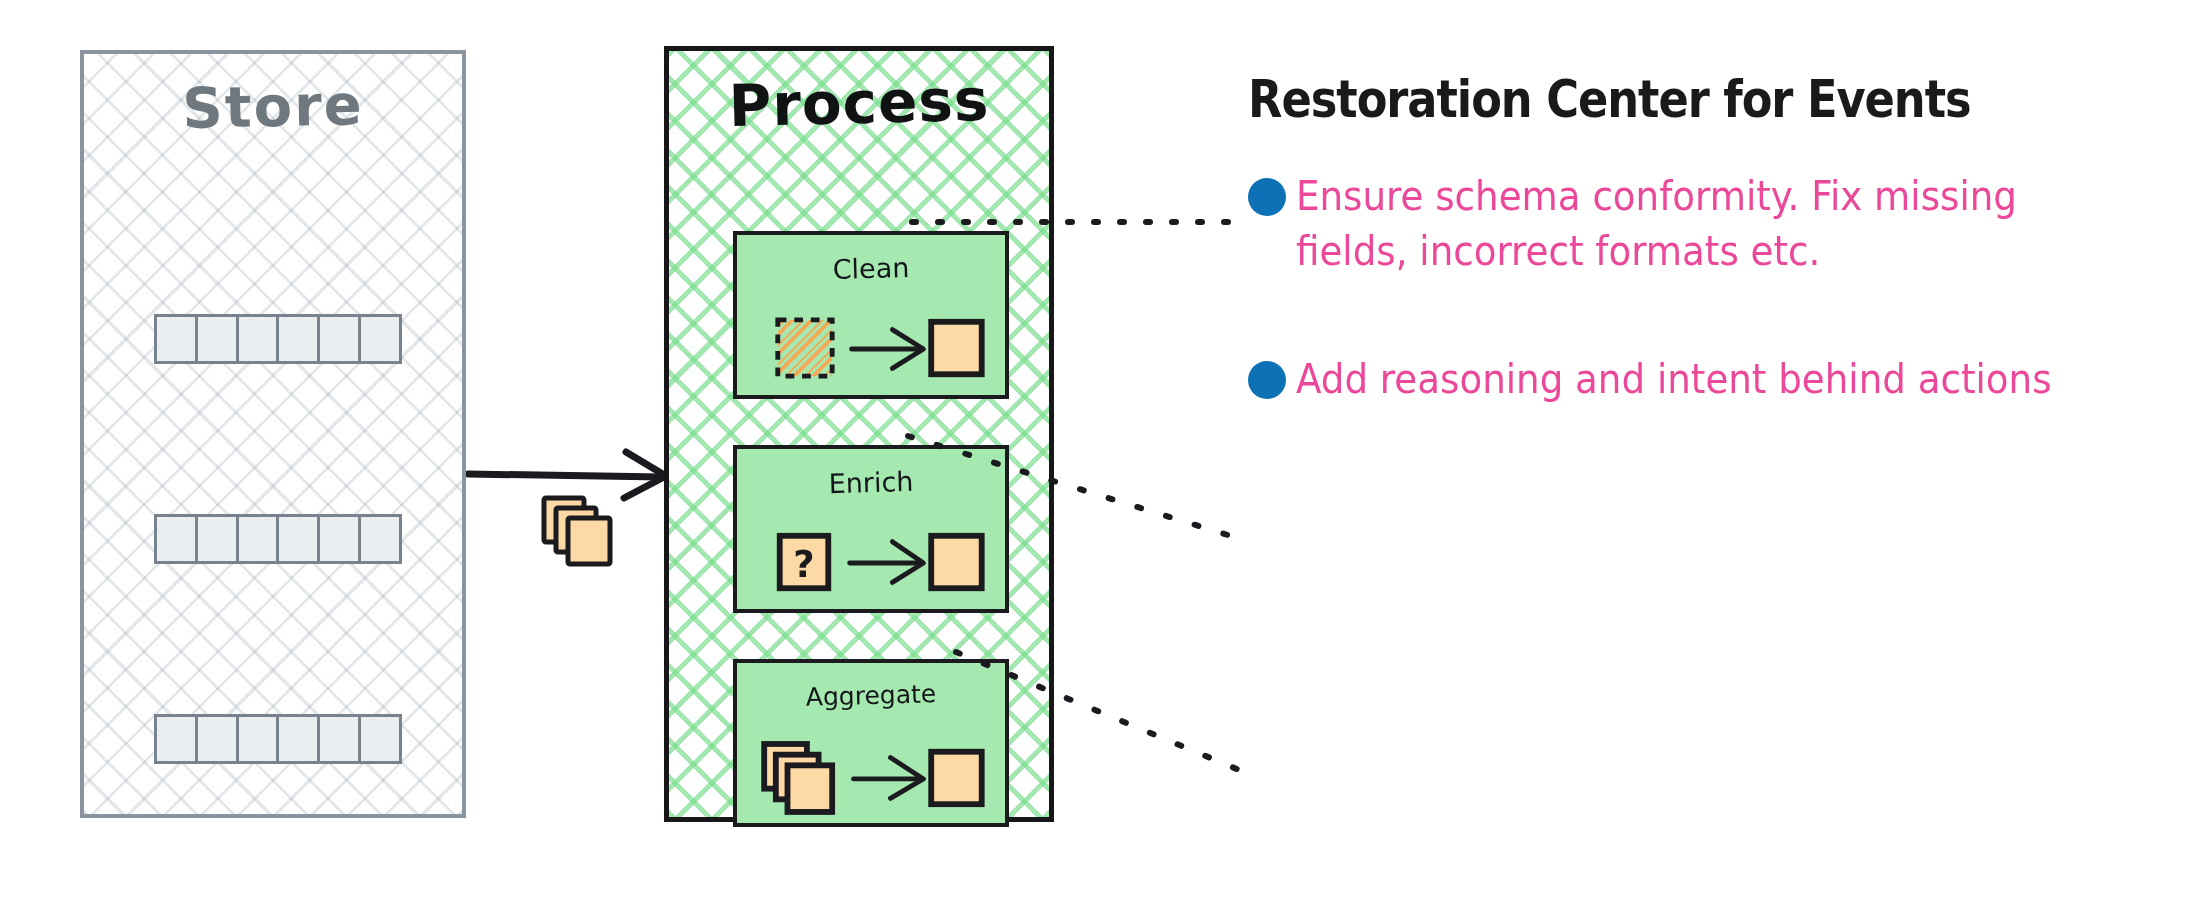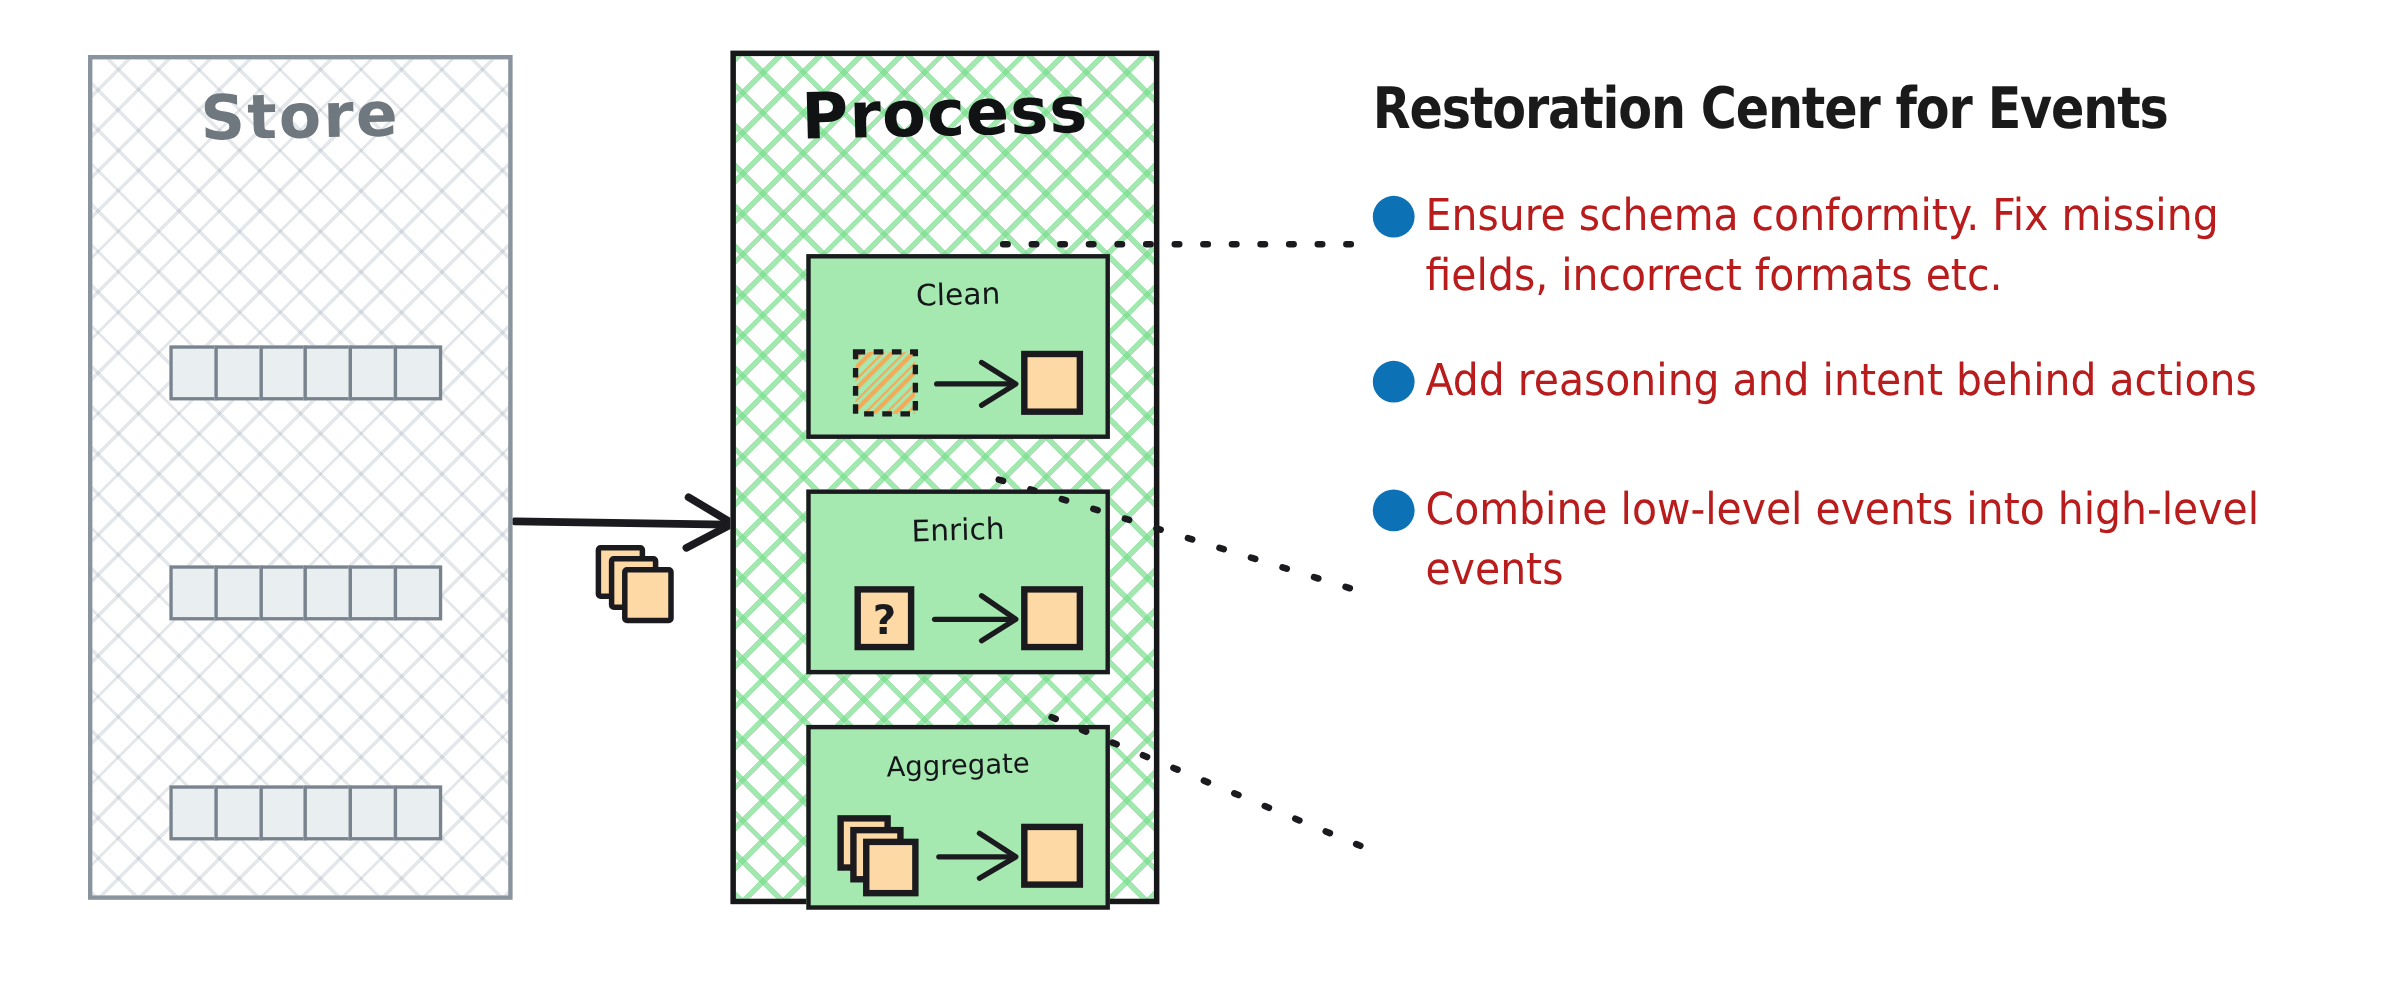--- a/index.html
+++ b/index.html
@@ -159,39 +159,39 @@
     line-height: 1.05;
     transform: scaleX(.86);
     transform-origin: left center;
     white-space: nowrap;
   }
   .info-item {
     display: flex;
     align-items: flex-start;
     font-family: "DejaVu Sans", sans-serif;
     font-size: 40px;
-    color: #b91c1c;
+    color: #ec4899;
     line-height: 1.38;
   }
   .info-bullet {
     flex: 0 0 auto;
     width: 38px;
     height: 38px;
     border-radius: 50%;
     background: #0c72b5;
     margin-top: 9px;
     margin-right: 10px;
   }
   .info-text {
     flex: 1 1 auto;
     transform: scaleX(.93);
     transform-origin: left top;
   }
   #info-item-1 { margin-top: 42px; }
-  #info-item-2 { margin-top: 40px; }
+  #info-item-2 { margin-top: 73px; }
   #info-item-3 { margin-top: 62px; }
 
   
   #connectors {
     left: 0;
     top: 0;
     width: 2187px;
     height: 906px;
     pointer-events: none;
   }
@@ -300,19 +300,15 @@
     <div class="info-item" id="info-item-1">
       <span class="info-bullet"></span>
       <span class="info-text">Ensure schema conformity. Fix missing fields, incorrect formats etc.</span>
     </div>
 
     <div class="info-item" id="info-item-2">
       <span class="info-bullet"></span>
       <span class="info-text">Add reasoning and intent behind actions</span>
     </div>
 
-    <div class="info-item" id="info-item-3">
-      <span class="info-bullet"></span>
-      <span class="info-text">Combine low-level events into high-level events</span>
-    </div>
   </div>
 
 </div>
 
 </body></html>

